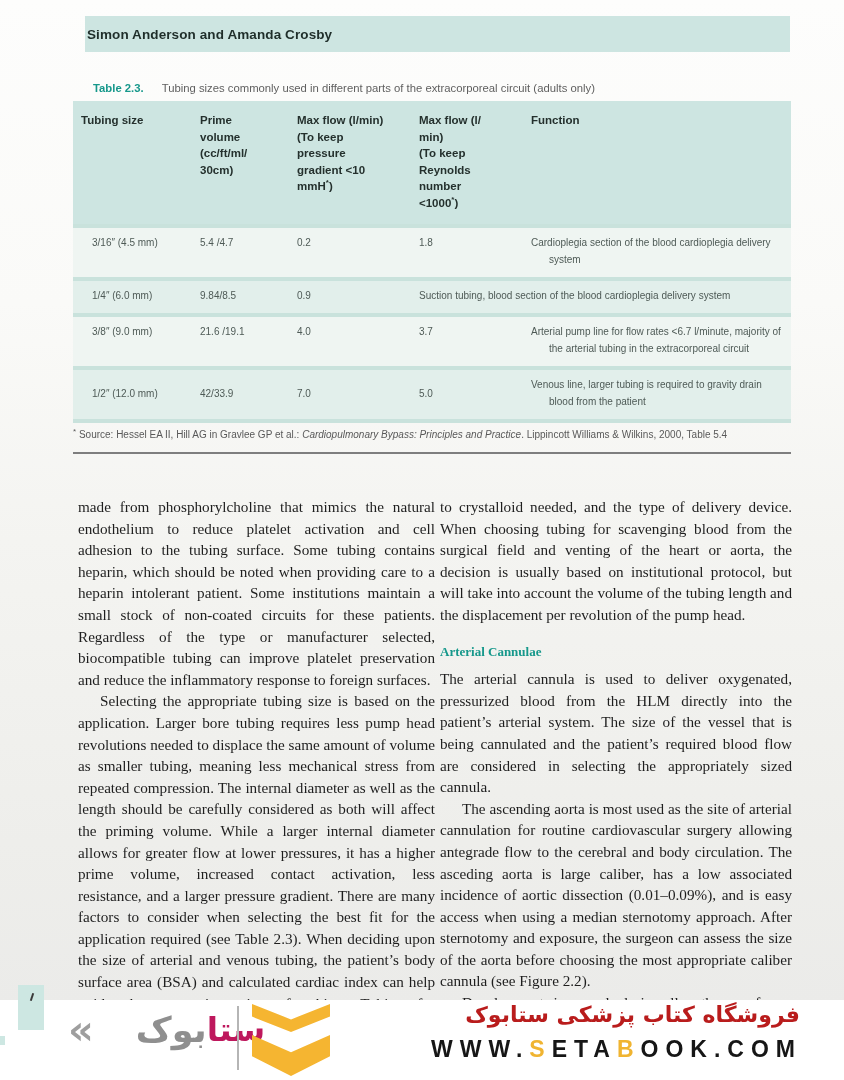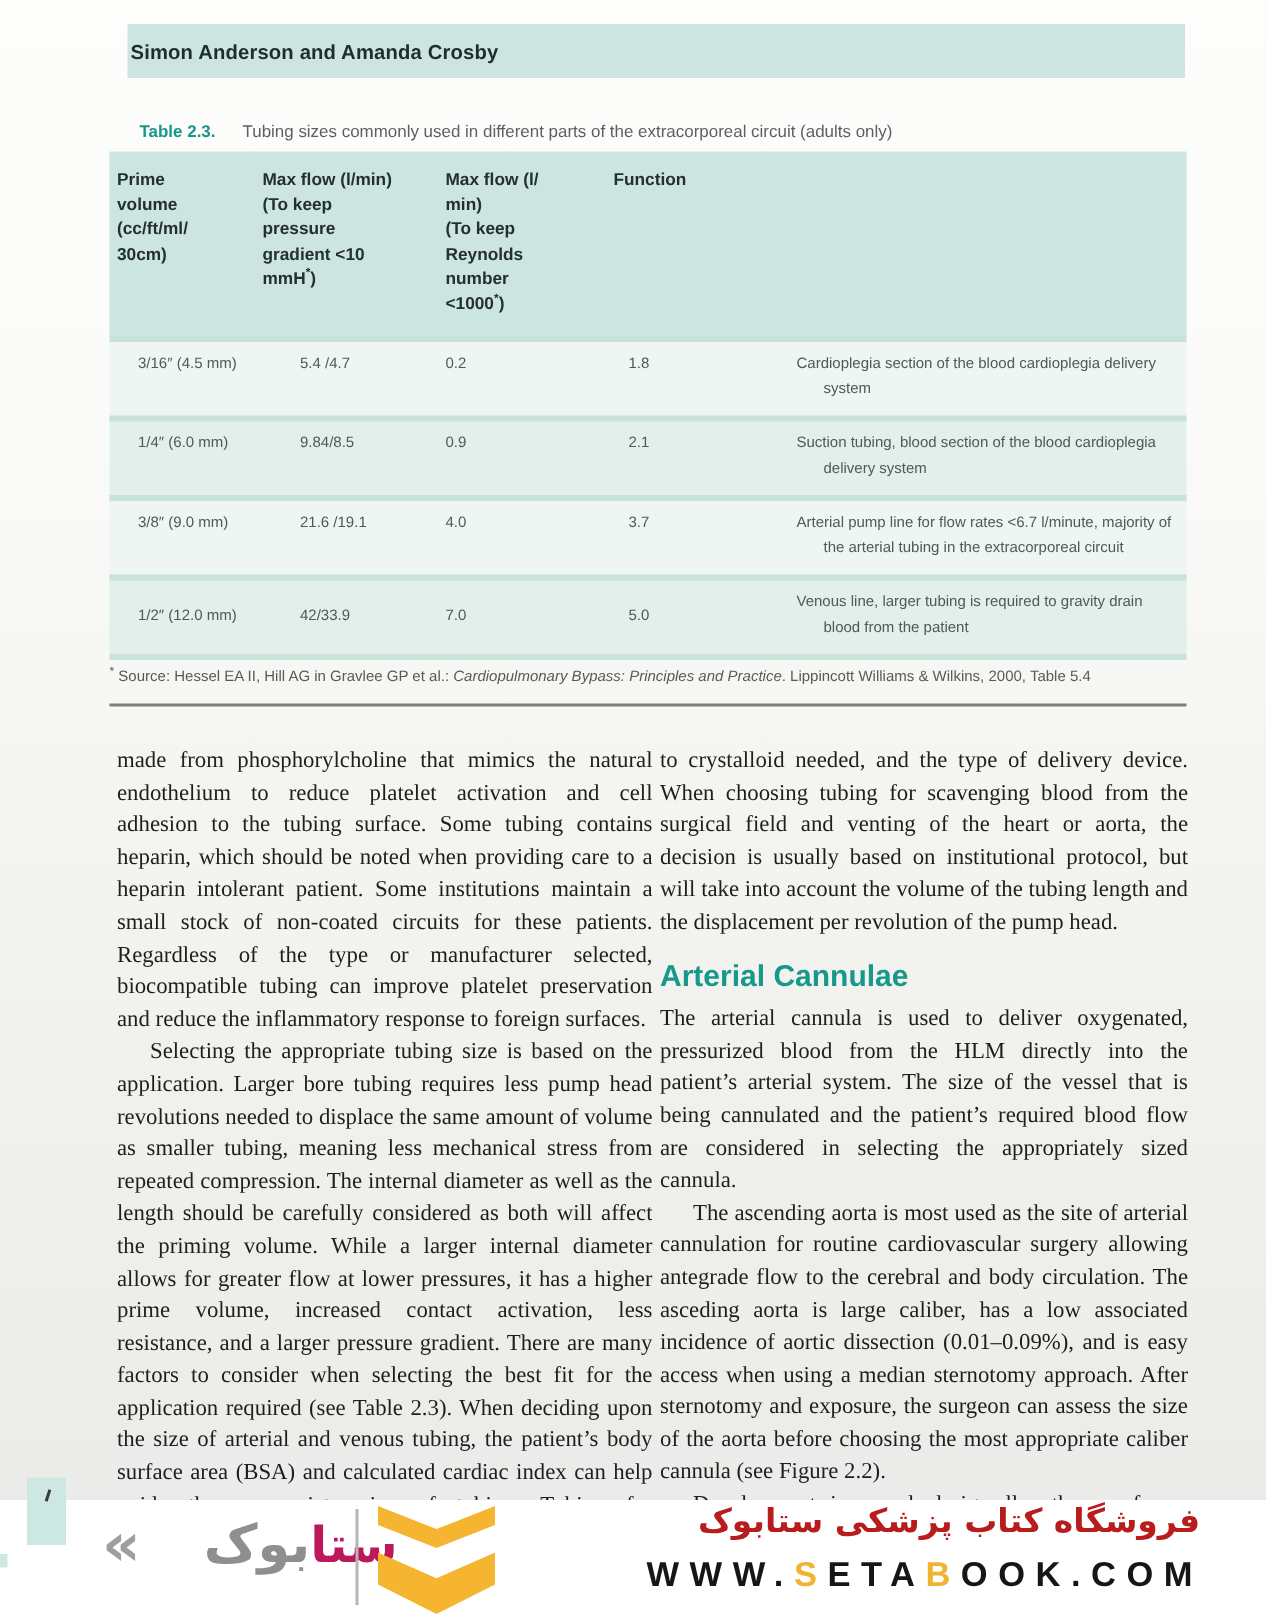--- a/index.html
+++ b/index.html
@@ -36,21 +36,21 @@
   .fnote{margin-top:5px;font-size:10px;line-height:14px;color:#595959;}
   .fnote .it{font-style:italic;}
   .rule{margin-top:6px;height:2px;background:#7e7e7e;}
   
   .col{position:absolute;top:496px;height:520px;overflow:hidden;
        font-family:"Liberation Serif",serif;font-size:15.2px;line-height:21.6px;color:#1e1e1e;}
   .col-left{left:78px;width:357px;}
   .col-right{left:440px;width:352px;}
   .bodyp{margin:0;text-align:justify;}
   .bodyp.indent{text-indent:22px;}
-  .col-heading{font-family:Liberation Sans, sans-serif;font-weight:bold;font-size:20px;
+  .col-heading{font-family:Liberation Serif, serif;font-weight:bold;font-size:13px;
                color:#16988b;margin:15px 0 6px;}
   
   .footer{position:absolute;left:0;top:1000px;width:844px;height:80px;background:#ffffff;z-index:5;}
   .brand{position:absolute;left:68px;top:6px;display:flex;align-items:center;
          font-family:"DejaVu Sans",sans-serif;font-weight:bold;}
   .brand .guil{font-size:40px;color:#9e9e9e;margin-right:2px;line-height:48px;}
   .brand .gray{font-size:35px;color:#8f8f8f;line-height:48px;margin-left:40px;}
   .brand .yellow{font-size:33px;color:#be185d;line-height:48px;}
   .brand-sub{position:absolute;left:78px;top:57px;width:152px;text-align:center;
              font-family:"DejaVu Sans",sans-serif;font-size:10px;color:#bdbdbd;margin-top:36px;}
@@ -77,20 +77,23 @@
 
   <div class="author-bar">
     <span>Simon Anderson and Amanda Crosby</span>
   </div>
 
   <div class="sheet">
     <p class="caption">
       <span class="lbl">Table 2.3.</span><span>Tubing sizes commonly used in different parts of the extracorporeal circuit (adults only)</span>
     </p>
     <div class="thead">
+        <div class="hcell hc0">
+          <div class="hl">Tubing size</div>
+        </div>
         <div class="hcell hc1">
           <div class="hl">Prime</div>
           <div class="hl">volume</div>
           <div class="hl">(cc/ft/ml/</div>
           <div class="hl">30cm)</div>
         </div>
         <div class="hcell hc2">
           <div class="hl">Max flow (l/min)</div>
           <div class="hl">(To keep</div>
           <div class="hl">pressure</div>
@@ -114,21 +117,20 @@
           <div class="dcell dc0">3/16″ (4.5 mm)</div>
           <div class="dcell dc1">5.4 /4.7</div>
           <div class="dcell dc2">0.2</div>
           <div class="dcell dc3">1.8</div>
           <div class="dcell dc4 fncell">Cardioplegia section of the blood cardioplegia delivery system</div>
         </div>
         <div class="trow">
           <div class="dcell dc0">1/4″ (6.0 mm)</div>
           <div class="dcell dc1">9.84/8.5</div>
           <div class="dcell dc2">0.9</div>
-          <div class="dcell dc3">2.1</div>
           <div class="dcell dc4 fncell">Suction tubing, blood section of the blood cardioplegia delivery system</div>
         </div>
         <div class="trow">
           <div class="dcell dc0">3/8″ (9.0 mm)</div>
           <div class="dcell dc1">21.6 /19.1</div>
           <div class="dcell dc2">4.0</div>
           <div class="dcell dc3">3.7</div>
           <div class="dcell dc4 fncell">Arterial pump line for flow rates &lt;6.7 l/minute, majority of the arterial tubing in the extracorporeal circuit</div>
         </div>
         <div class="trow">

